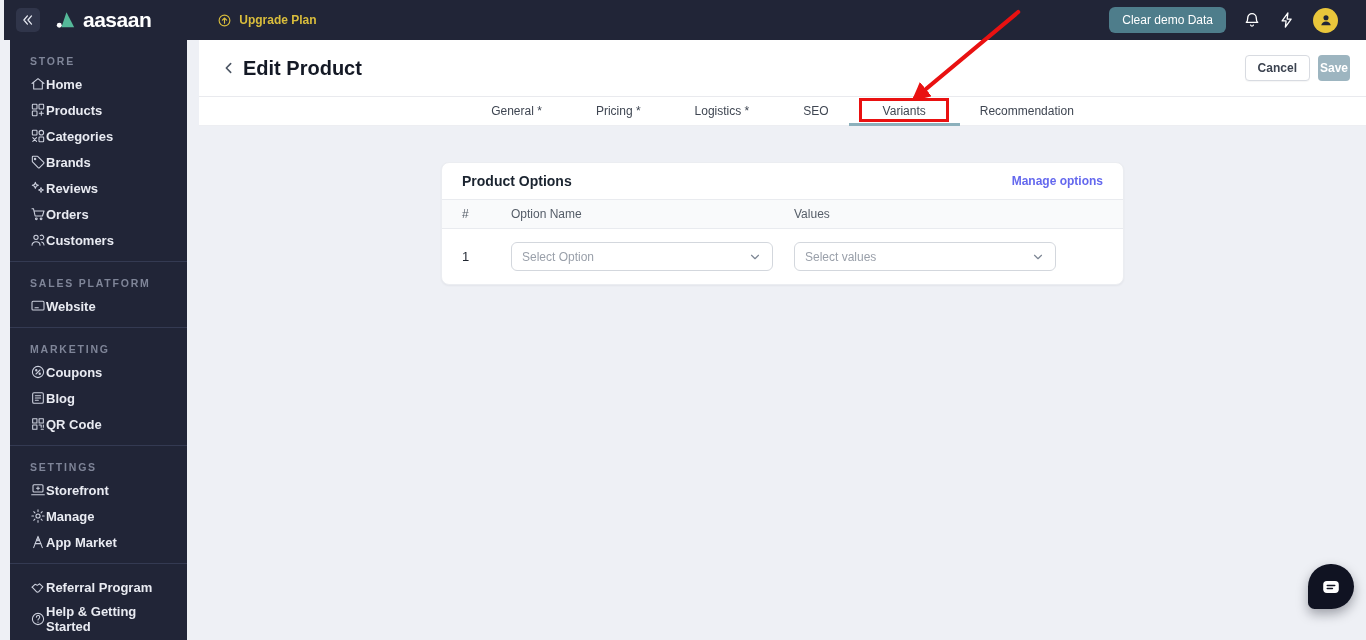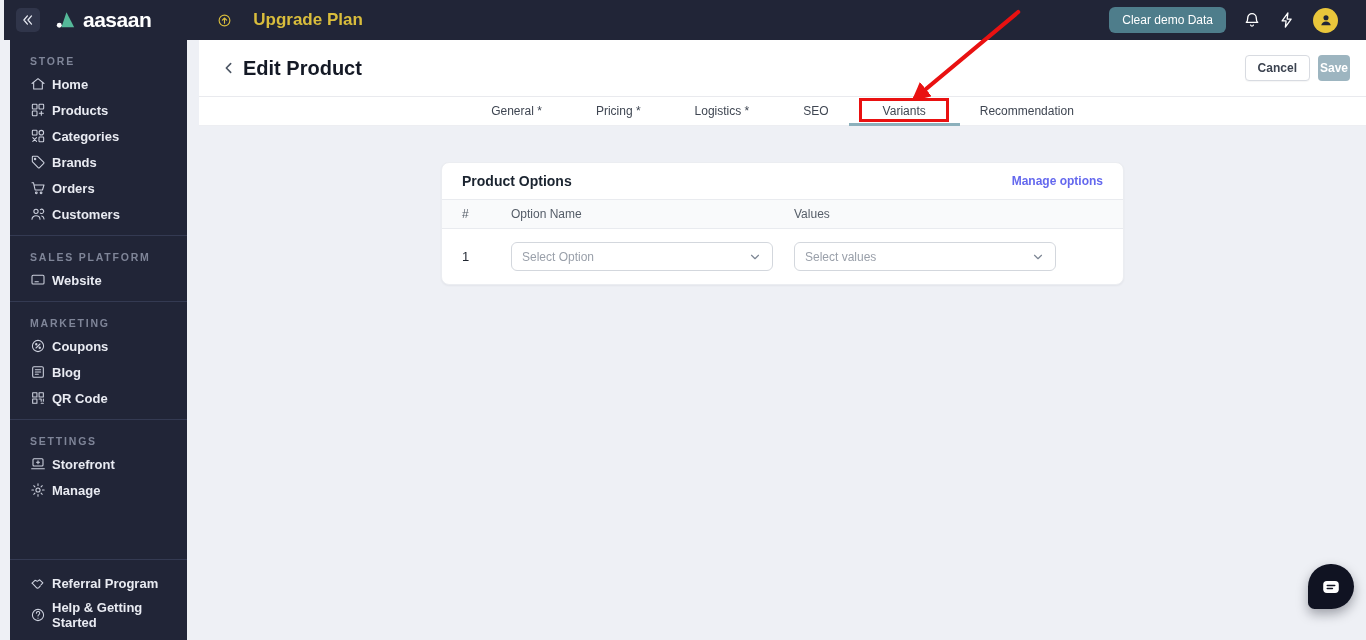--- a/index.html
+++ b/index.html
@@ -8,39 +8,39 @@
 
   
   .topbar { position:absolute; top:0; left:4px; width:1366px; height:40px; background:#212537;
             display:flex; align-items:center; z-index:5; }
   .collapse-btn { width:24px; height:24px; margin-left:12px; background:#30354a; border:none; border-radius:5px;
                   color:#e8eaf2; display:flex; align-items:center; justify-content:center; cursor:pointer; }
   .collapse-btn svg { width:14px; height:14px; }
   .logo { display:flex; align-items:center; gap:6px; margin-left:15px; }
   .logo-mark { width:22px; height:20px; }
   .logo-text { color:#ffffff; font-size:21px; font-weight:bold; letter-spacing:-0.5px; }
-  .upgrade { display:flex; align-items:center; gap:21px; margin-left:66px; color:#d9bd3c;
-             font-size:17px; font-weight:bold; cursor:pointer; }
+  .upgrade { display:flex; align-items:center; gap:7px; margin-left:66px; color:#d9bd3c;
+             font-size:12px; font-weight:bold; cursor:pointer; }
   .upgrade svg { width:15px; height:15px; }
   .topbar-right { margin-left:auto; display:flex; align-items:center; gap:17px; padding-right:32px; }
   .clear-demo { background:#4e7d8b; color:#fff; border:none; border-radius:6px; font-size:12px;
                 padding:6px 13px; font-family:inherit; cursor:pointer; }
   .tb-icon { width:18px; height:18px; color:#ffffff; cursor:pointer; }
   .avatar { width:25px; height:25px; border-radius:50%; background:#e9c63b; display:flex;
             align-items:center; justify-content:center; cursor:pointer; }
   .avatar svg { width:16px; height:16px; }
 
   
   .sidebar { position:absolute; top:40px; left:0; width:177px; height:600px; background:#212537;
              display:flex; flex-direction:column; z-index:4;margin-left:10px; }
   .side-section { padding-bottom:8px; }
   .side-section + .side-section { border-top:1px solid #343a52; }
   .side-title { height:20px; margin-top:11px; padding:0 20px; display:flex; align-items:center;
                 color:#7f8598; font-size:10.5px; font-weight:bold; letter-spacing:1.8px; }
-  .side-item { height:26px; padding:0 20px; display:flex; align-items:center; gap:6px;
+  .side-item { height:26px; padding:0 20px; display:flex; align-items:center; gap:0;
                color:#e9ebf2; font-size:13px; font-weight:bold; cursor:pointer; }
   .side-item .ic { width:16px; height:16px; color:#cdd1de; flex:none; }
   .side-footer { margin-top:auto; border-top:1px solid #343a52; padding:8px 0 10px; }
   .side-footer .side-item { height:31px; }
 
   
   .main { position:absolute; top:40px; left:199px; width:1167px; height:600px;
           display:flex; flex-direction:column; background:#eef0f5; }
   .page-header { height:56px; background:#fff; display:flex; align-items:center; padding:0 16px 0 22px; }
   .back-icon { width:16px; height:16px; color:#4b5563; cursor:pointer; flex:none; }
@@ -157,20 +157,27 @@
         </div>
         <div class="side-item">
           <svg class="ic" viewBox="0 0 24 24" fill="none" stroke="currentColor" stroke-width="1.6" stroke-linecap="round" stroke-linejoin="round">
             <path d="M11.2 3.5H4.5a1 1 0 00-1 1v6.7a1 1 0 00.3.7l8.8 8.8a1 1 0 001.4 0l6.7-6.7a1 1 0 000-1.4L11.9 3.8a1 1 0 00-.7-.3z"></path>
             <circle cx="7.6" cy="7.6" r="1.1"></circle>
           </svg>
           <span>Brands</span>
         </div>
         <div class="side-item">
           <svg class="ic" viewBox="0 0 24 24" fill="none" stroke="currentColor" stroke-width="1.6" stroke-linecap="round" stroke-linejoin="round">
+            <path d="M8 3.5l1.3 3.2L12.5 8l-3.2 1.3L8 12.5 6.7 9.3 3.5 8l3.2-1.3z"></path>
+            <path d="M16.5 11.5l1 2.5 2.5 1-2.5 1-1 2.5-1-2.5-2.5-1 2.5-1z"></path>
+          </svg>
+          <span>Reviews</span>
+        </div>
+        <div class="side-item">
+          <svg class="ic" viewBox="0 0 24 24" fill="none" stroke="currentColor" stroke-width="1.6" stroke-linecap="round" stroke-linejoin="round">
             <path d="M3 4h2.2l2.5 11h11L21 7.5H6.3"></path>
             <circle cx="9.5" cy="19.3" r="1.3"></circle>
             <circle cx="16.6" cy="19.3" r="1.3"></circle>
           </svg>
           <span>Orders</span>
         </div>
         <div class="side-item">
           <svg class="ic" viewBox="0 0 24 24" fill="none" stroke="currentColor" stroke-width="1.6" stroke-linecap="round" stroke-linejoin="round">
             <circle cx="9" cy="8" r="3.2"></circle>
             <path d="M3 20c0-3.3 2.7-5.3 6-5.3s6 2 6 5.3"></path>
@@ -227,20 +234,27 @@
             <path d="M12 7.3v4.4M9.8 9.5h4.4"></path>
           </svg>
           <span>Storefront</span>
         </div>
         <div class="side-item">
           <svg class="ic" viewBox="0 0 24 24" fill="none" stroke="currentColor" stroke-width="1.6" stroke-linecap="round" stroke-linejoin="round">
             <circle cx="12" cy="12" r="3.1"></circle>
             <path d="M12 2.8v2.5M12 18.7v2.5M21.2 12h-2.5M5.3 12H2.8M18.4 5.6l-1.8 1.8M7.4 16.6l-1.8 1.8M18.4 18.4l-1.8-1.8M7.4 7.4L5.6 5.6"></path>
           </svg>
           <span>Manage</span>
+        </div>
+        <div class="side-item">
+          <svg class="ic" viewBox="0 0 24 24" fill="none" stroke="currentColor" stroke-width="1.6" stroke-linecap="round" stroke-linejoin="round">
+            <path d="M12 3.6L5.5 20.4M12 3.6l6.5 16.8M7.4 14.4h9.2"></path>
+            <circle cx="12" cy="8.6" r="1.6"></circle>
+          </svg>
+          <span>App Market</span>
         </div>
       </div>
     </div>
   <div class="side-footer" id="sidebar-footer">
       <div class="side-item">
         <svg class="ic" viewBox="0 0 24 24" fill="none" stroke="currentColor" stroke-width="1.6" stroke-linecap="round" stroke-linejoin="round">
           <path d="M3.2 10.8l4.3-4.3 3.5 1.5 3.5-2.3 4.8 4.6-2.8 2.9"></path>
           <path d="M3.2 10.8l3.3 3.4M6.5 14.2l2.4 2.5M8.9 16.7l2 1.8 2.3-1 2.4-2.6"></path>
         </svg>
         <span>Referral Program</span>

